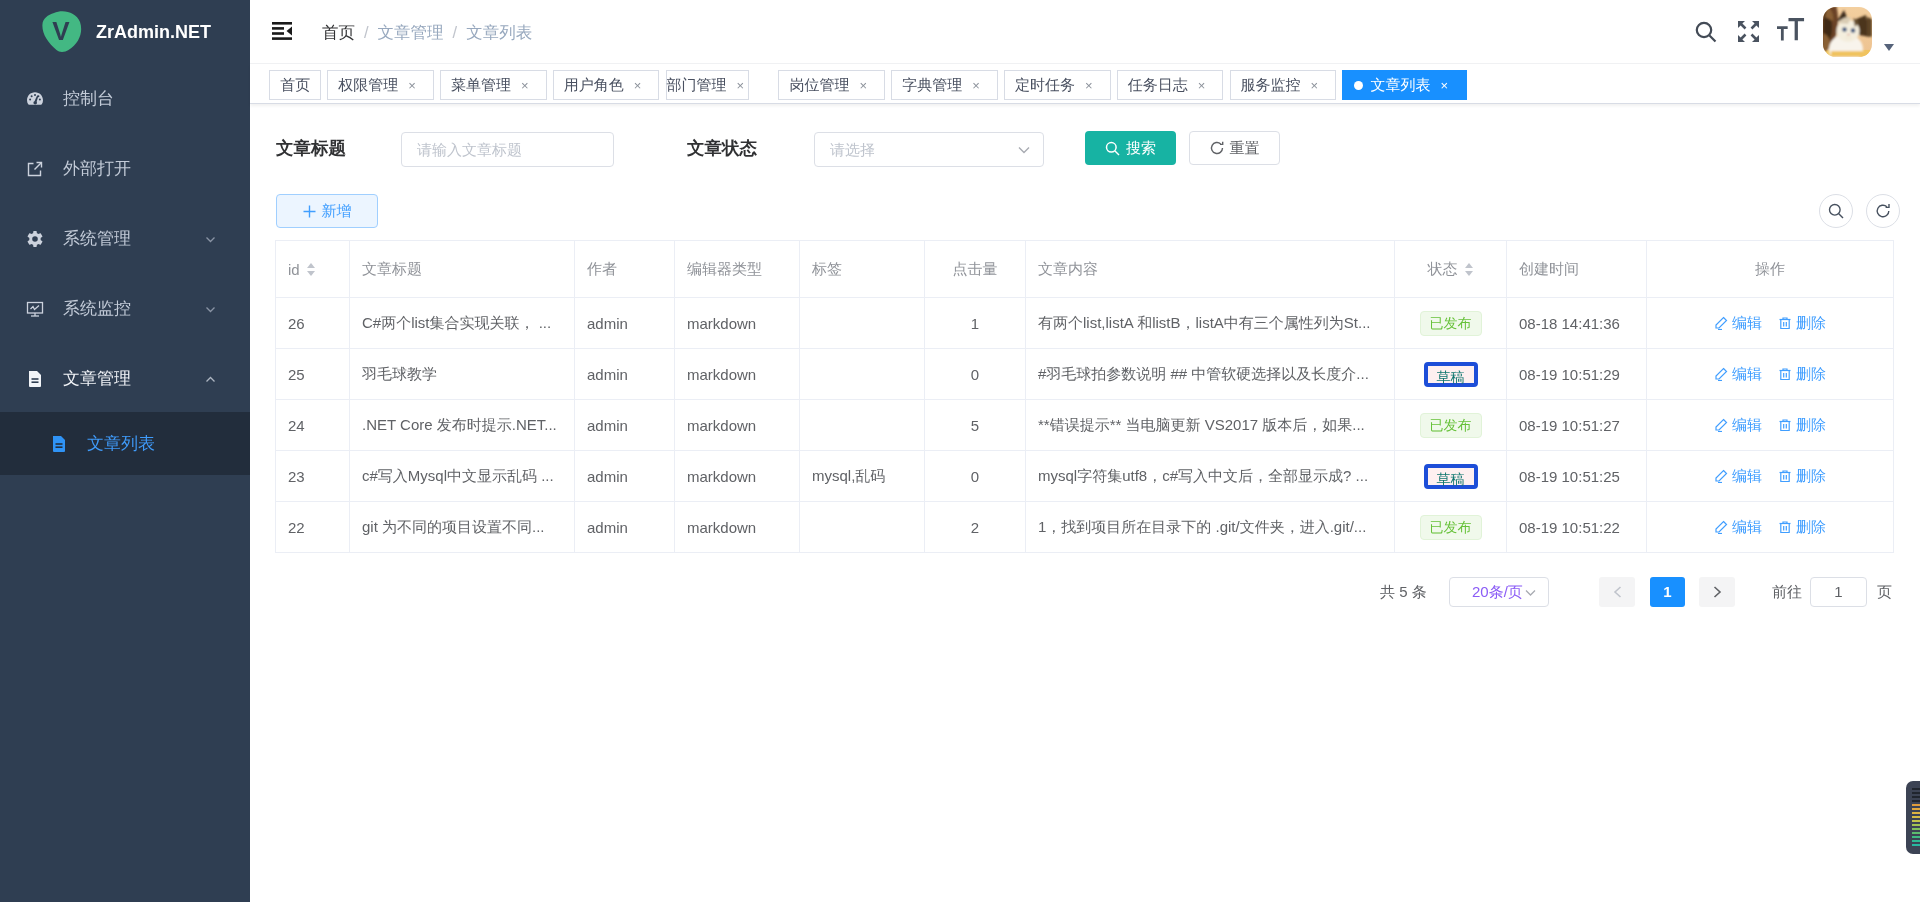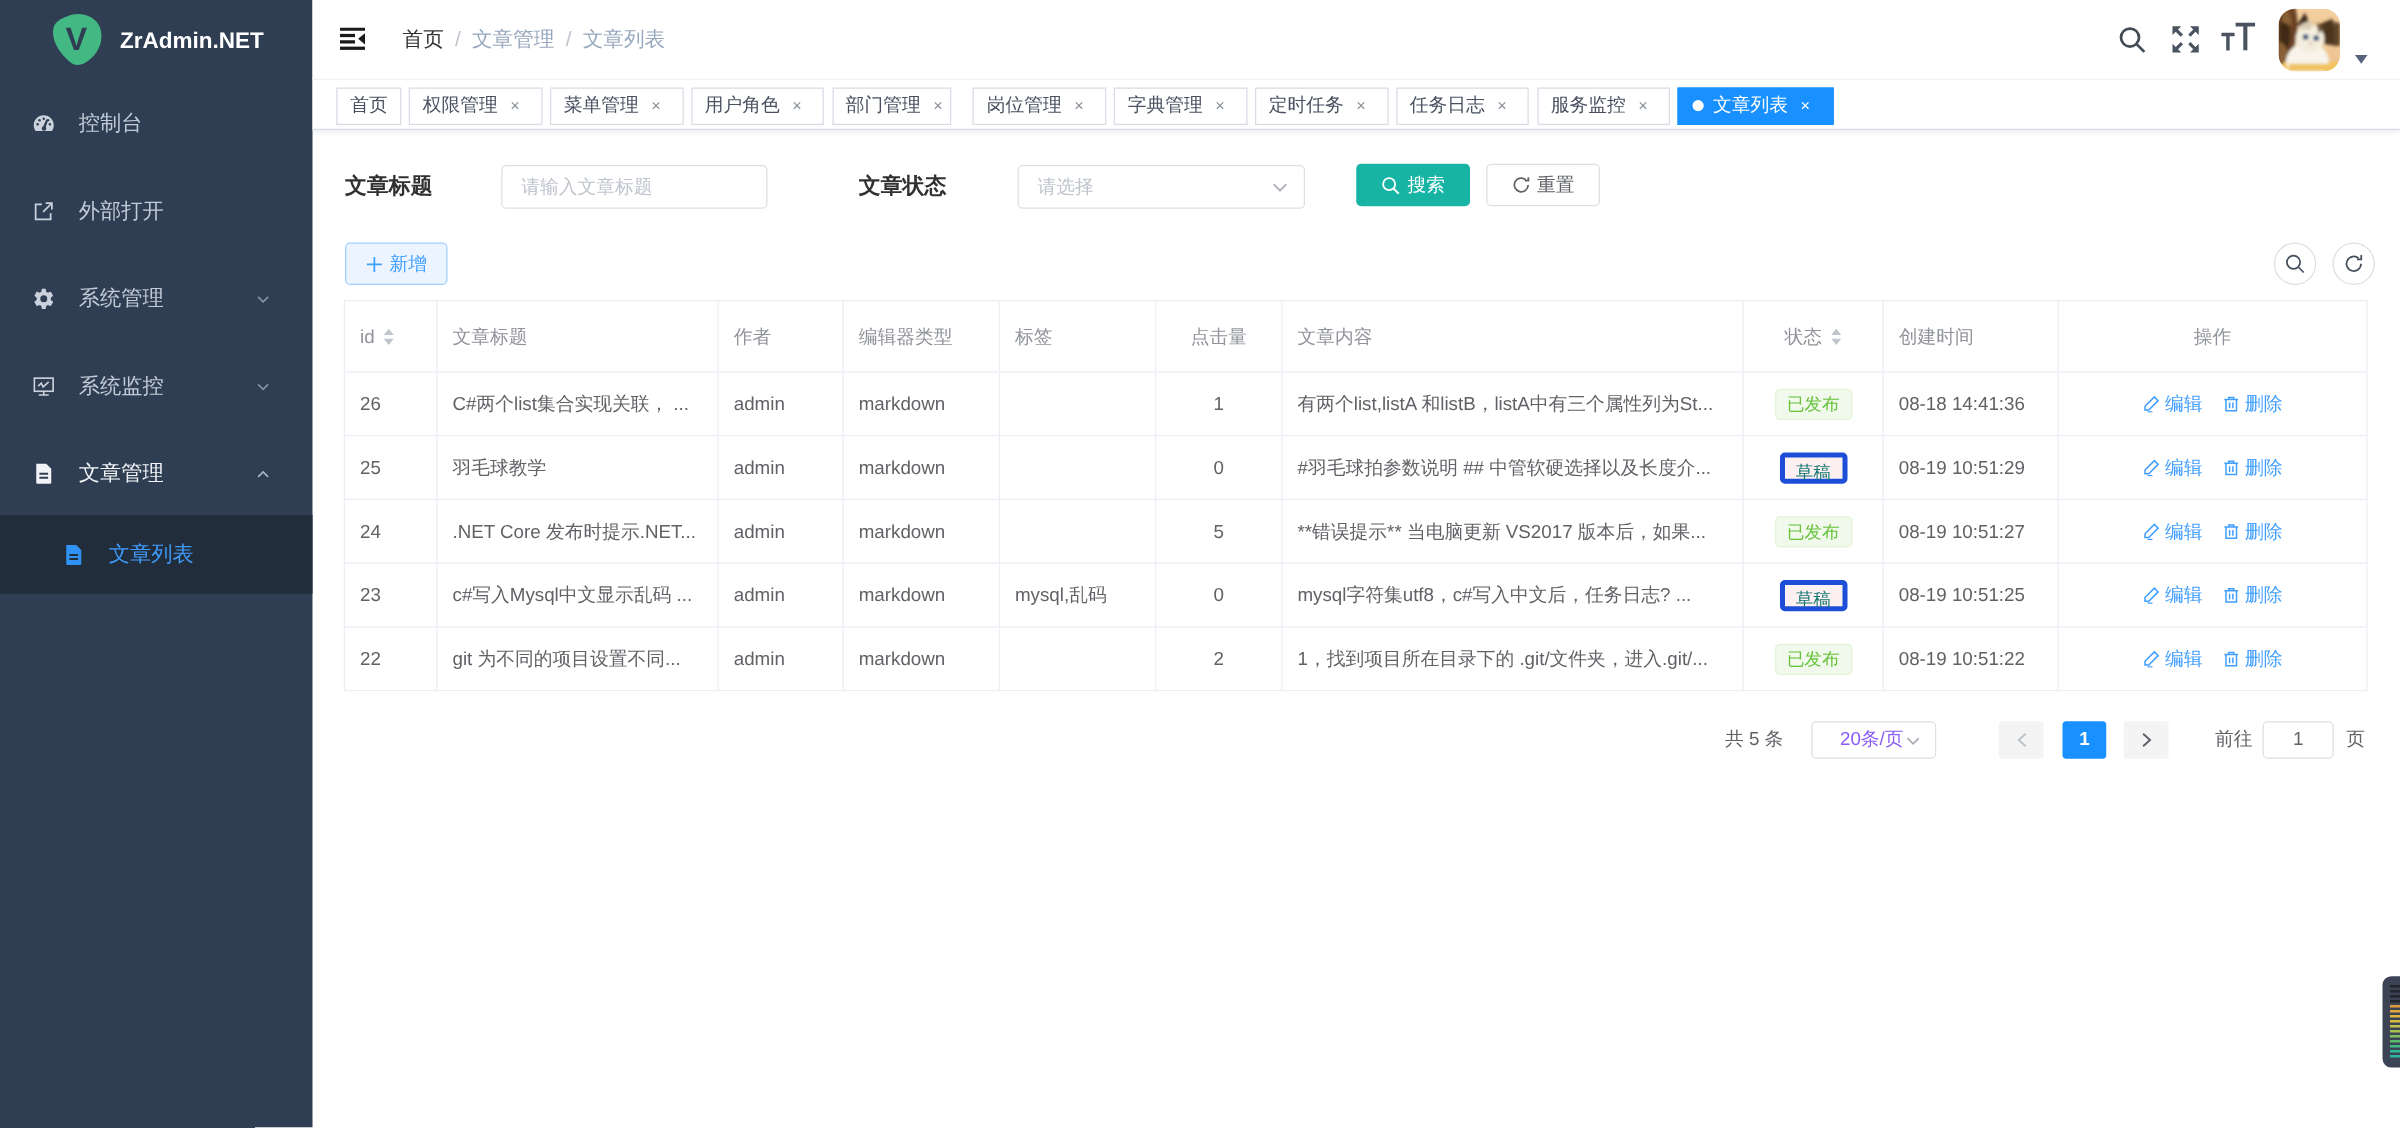--- a/index.html
+++ b/index.html
@@ -36,21 +36,21 @@
 .tag.act { background:#1890ff; border-color:#1890ff; color:#fff; }
 .tag.act .x { color:#fff; }
 .tag .dot { display:inline-block; width:9px; height:9px; background:#fff; border-radius:50%; margin-right:7px; position:relative; top:0px; }
 
 
 .flabel { position:absolute; top:136px; font-size:17.5px; font-weight:bold; color:#303133; }
 .finput { position:absolute; top:132px; height:35px; border:1px solid #dcdfe6; border-radius:4px; background:#fff; font-size:15px; color:#bfc4cd; line-height:33px; padding-left:15px; }
 .btn { position:absolute; top:131px; height:34px; border-radius:4px; font-size:15px; display:flex; align-items:center; justify-content:center; }
 #btnSearch { left:1085px; width:91px; background:#17b3a3; color:#fff; }
 #btnReset { left:1189px; width:91px; background:#fff; border:1px solid #dcdfe6; color:#606266; }
-#btnAdd { position:absolute; left:276px; top:194px; width:82px; height:34px; background:#ecf5ff; border:1px solid #a0cfff; border-radius:4px; color:#409eff; font-size:15px; display:flex; align-items:center; justify-content:center; }
+#btnAdd { position:absolute; left:276px; top:194px; width:102px; height:34px; background:#ecf5ff; border:1px solid #a0cfff; border-radius:4px; color:#409eff; font-size:15px; display:flex; align-items:center; justify-content:center; }
 .cbtn { position:absolute; top:194px; width:34px; height:34px; border:1px solid #dcdfe6; border-radius:50%; background:#fff; display:flex; align-items:center; justify-content:center; }
 
 
 #tbl { position:absolute; left:275px; top:240px; width:1619px; border:1px solid #ebeef5; border-bottom:none; font-size:15px; }
 .trow { display:grid; grid-template-columns:74px 225px 100px 125px 125px 101px 369px 112px 140px 246px; border-bottom:1px solid #ebeef5; }
 .trow > div { border-right:1px solid #ebeef5; padding:0 12px; overflow:hidden; white-space:nowrap; display:flex; align-items:center; }
 .trow > div:last-child { border-right:none; }
 .thead { height:57px; color:#909399; }
 .tbody { height:51px; color:#606266; }
 .cc { justify-content:center; padding:0 4px !important; }
@@ -206,21 +206,21 @@
     </g>
   </g>
 </svg>
 <div id="caret"></div>
 
 <div id="tags">
   <div class="tag" style="left:19.4px; width:51.5px; text-align:center;">首页</div>
   <div class="tag" style="left:77.2px; width:106.5px; padding-left:10px;">权限管理<span class="x">×</span></div>
   <div class="tag" style="left:190px; width:106.5px; padding-left:10px;">菜单管理<span class="x">×</span></div>
   <div class="tag" style="left:302.8px; width:106.5px; padding-left:10px;">用户角色<span class="x">×</span></div>
-  <div class="tag" style="left:415.6px; width:95px; padding-left:10px;">部门管理<span class="x">×</span></div>
+  <div class="tag" style="left:415.6px; width:83px; ">部门管理<span class="x">×</span></div>
   <div class="tag" style="left:528.4px; width:106.5px; padding-left:10px;">岗位管理<span class="x">×</span></div>
   <div class="tag" style="left:641.2px; width:106.5px; padding-left:10px;">字典管理<span class="x">×</span></div>
   <div class="tag" style="left:754px; width:106.5px; padding-left:10px;">定时任务<span class="x">×</span></div>
   <div class="tag" style="left:866.8px; width:106.5px; padding-left:10px;">任务日志<span class="x">×</span></div>
   <div class="tag" style="left:979.6px; width:106.5px; padding-left:10px;">服务监控<span class="x">×</span></div>
   <div class="tag act" style="left:1092.4px; width:124.3px; padding-left:11px;"><span class="dot"></span>文章列表<span class="x">×</span></div>
 </div>
 
 <div class="flabel" style="left:276px;">文章标题</div>
 <div class="finput" style="left:401px; width:213px;">请输入文章标题</div>
@@ -366,21 +366,21 @@
           </svg>删除</span>
       </div>
   </div>
   <div class="trow tbody">
     <div>23</div>
       <div>c#写入Mysql中文显示乱码 ...</div>
       <div>admin</div>
       <div>markdown</div>
       <div>mysql,乱码</div>
       <div class="cc">0</div>
-    <div>mysql字符集utf8，c#写入中文后，任务日志? ...</div>
+    <div>mysql字符集utf8，c#写入中文后，全部显示成? ...</div>
     <div class="cc">
         <span class="eltag tag-r">草稿</span>
       </div>
       <div>08-19 10:51:25</div>
     <div class="cc">
         <span class="op"><svg width="14" height="14" viewBox="0 0 14 14" fill="none" stroke="#409eff" stroke-width="1.2">
             <path d="M9.5 1.5 l3 3 L5 12 H2 V9 Z"></path>
             <path d="M4 13.5 H8"></path>
           </svg>编辑</span>
         <span style="width:16px;"></span>

